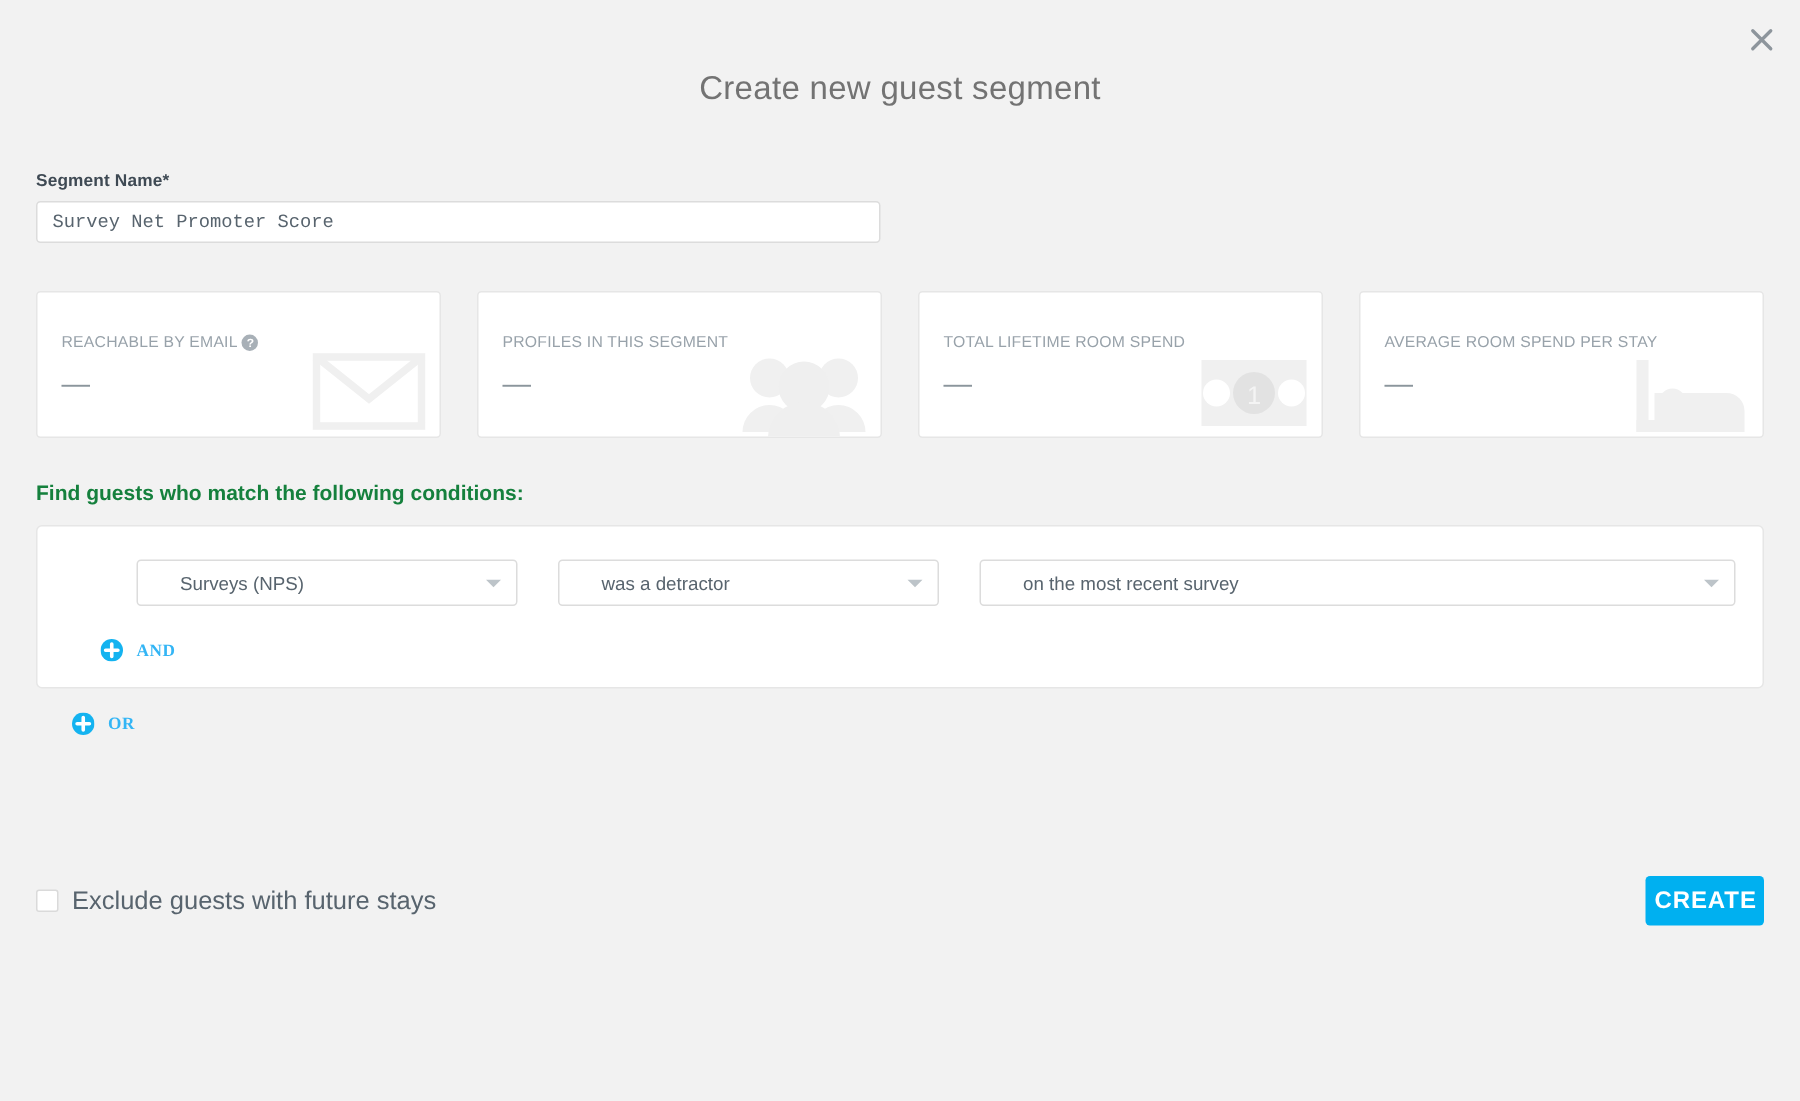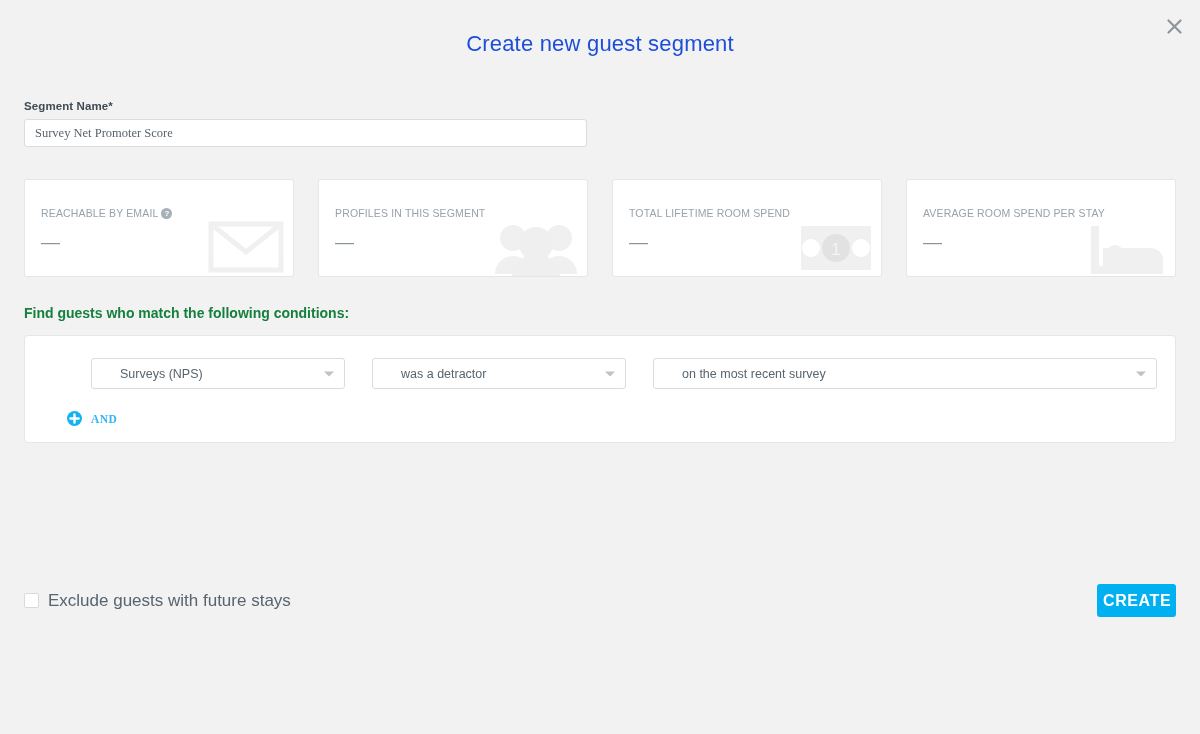--- a/index.html
+++ b/index.html
@@ -20,22 +20,22 @@
     display: flex; align-items: center; justify-content: center;
     cursor: pointer; background: none; border: none; padding: 0;
   }
   .close-btn svg { display: block; }
 
   
   .modal-title {
     text-align: center;
     font-size: 22px;
     font-weight: 400;
-    color: #1d4ed8;
-    padding-top: 31px;
+    color: #737373;
+    padding-top: 46px;
     letter-spacing: .2px;
   }
 
   
   .body { padding: 0 24px; margin-top: 43px; }
 
   .field-label {
     font-size: 11.5px;
     font-weight: bold;
     color: #3f4a54;
@@ -44,21 +44,21 @@
   }
   .name-input {
     display: block;
     width: 563px; height: 28px;
     border: 1px solid #dcdcdc;
     border-radius: 3px;
     background: #fff;
     padding: 0 10px;
     font-size: 12.5px;
     color: #58646e;
-    font-family: Liberation Serif, serif;
+    font-family: Liberation Mono, monospace;
     outline: none;
   }
   .name-input::placeholder { color: #b4bcc2; }
 
   
   .cards { display: flex; gap: 24px; margin-top: 32px; }
   .card {
     position: relative;
     flex: 1 1 0;
     height: 98px;
@@ -279,20 +279,29 @@
         <div class="add-link">
           <svg class="plus" width="15" height="15" viewBox="0 0 15 15">
             <circle cx="7.5" cy="7.5" r="7.5" fill="#14b3f0"></circle>
             <path d="M7.5 3.4 v8.2 M3.4 7.5 h8.2" stroke="#fff" stroke-width="2.4" stroke-linecap="round"></path>
           </svg>
           <span class="lbl">AND</span>
         </div>
       </div>
     </div>
 
+    <div class="or-wrap">
+      <div class="add-link">
+        <svg class="plus" width="15" height="15" viewBox="0 0 15 15">
+          <circle cx="7.5" cy="7.5" r="7.5" fill="#14b3f0"></circle>
+          <path d="M7.5 3.4 v8.2 M3.4 7.5 h8.2" stroke="#fff" stroke-width="2.4" stroke-linecap="round"></path>
+        </svg>
+        <span class="lbl">OR</span>
+      </div>
+    </div>
 
   </div>
 
   <div class="footer">
     <div class="checkbox-row">
       <span class="checkbox"></span>
       <span class="checkbox-label">Exclude guests with future stays</span>
     </div>
     <button class="create-btn">CREATE</button>
   </div>

